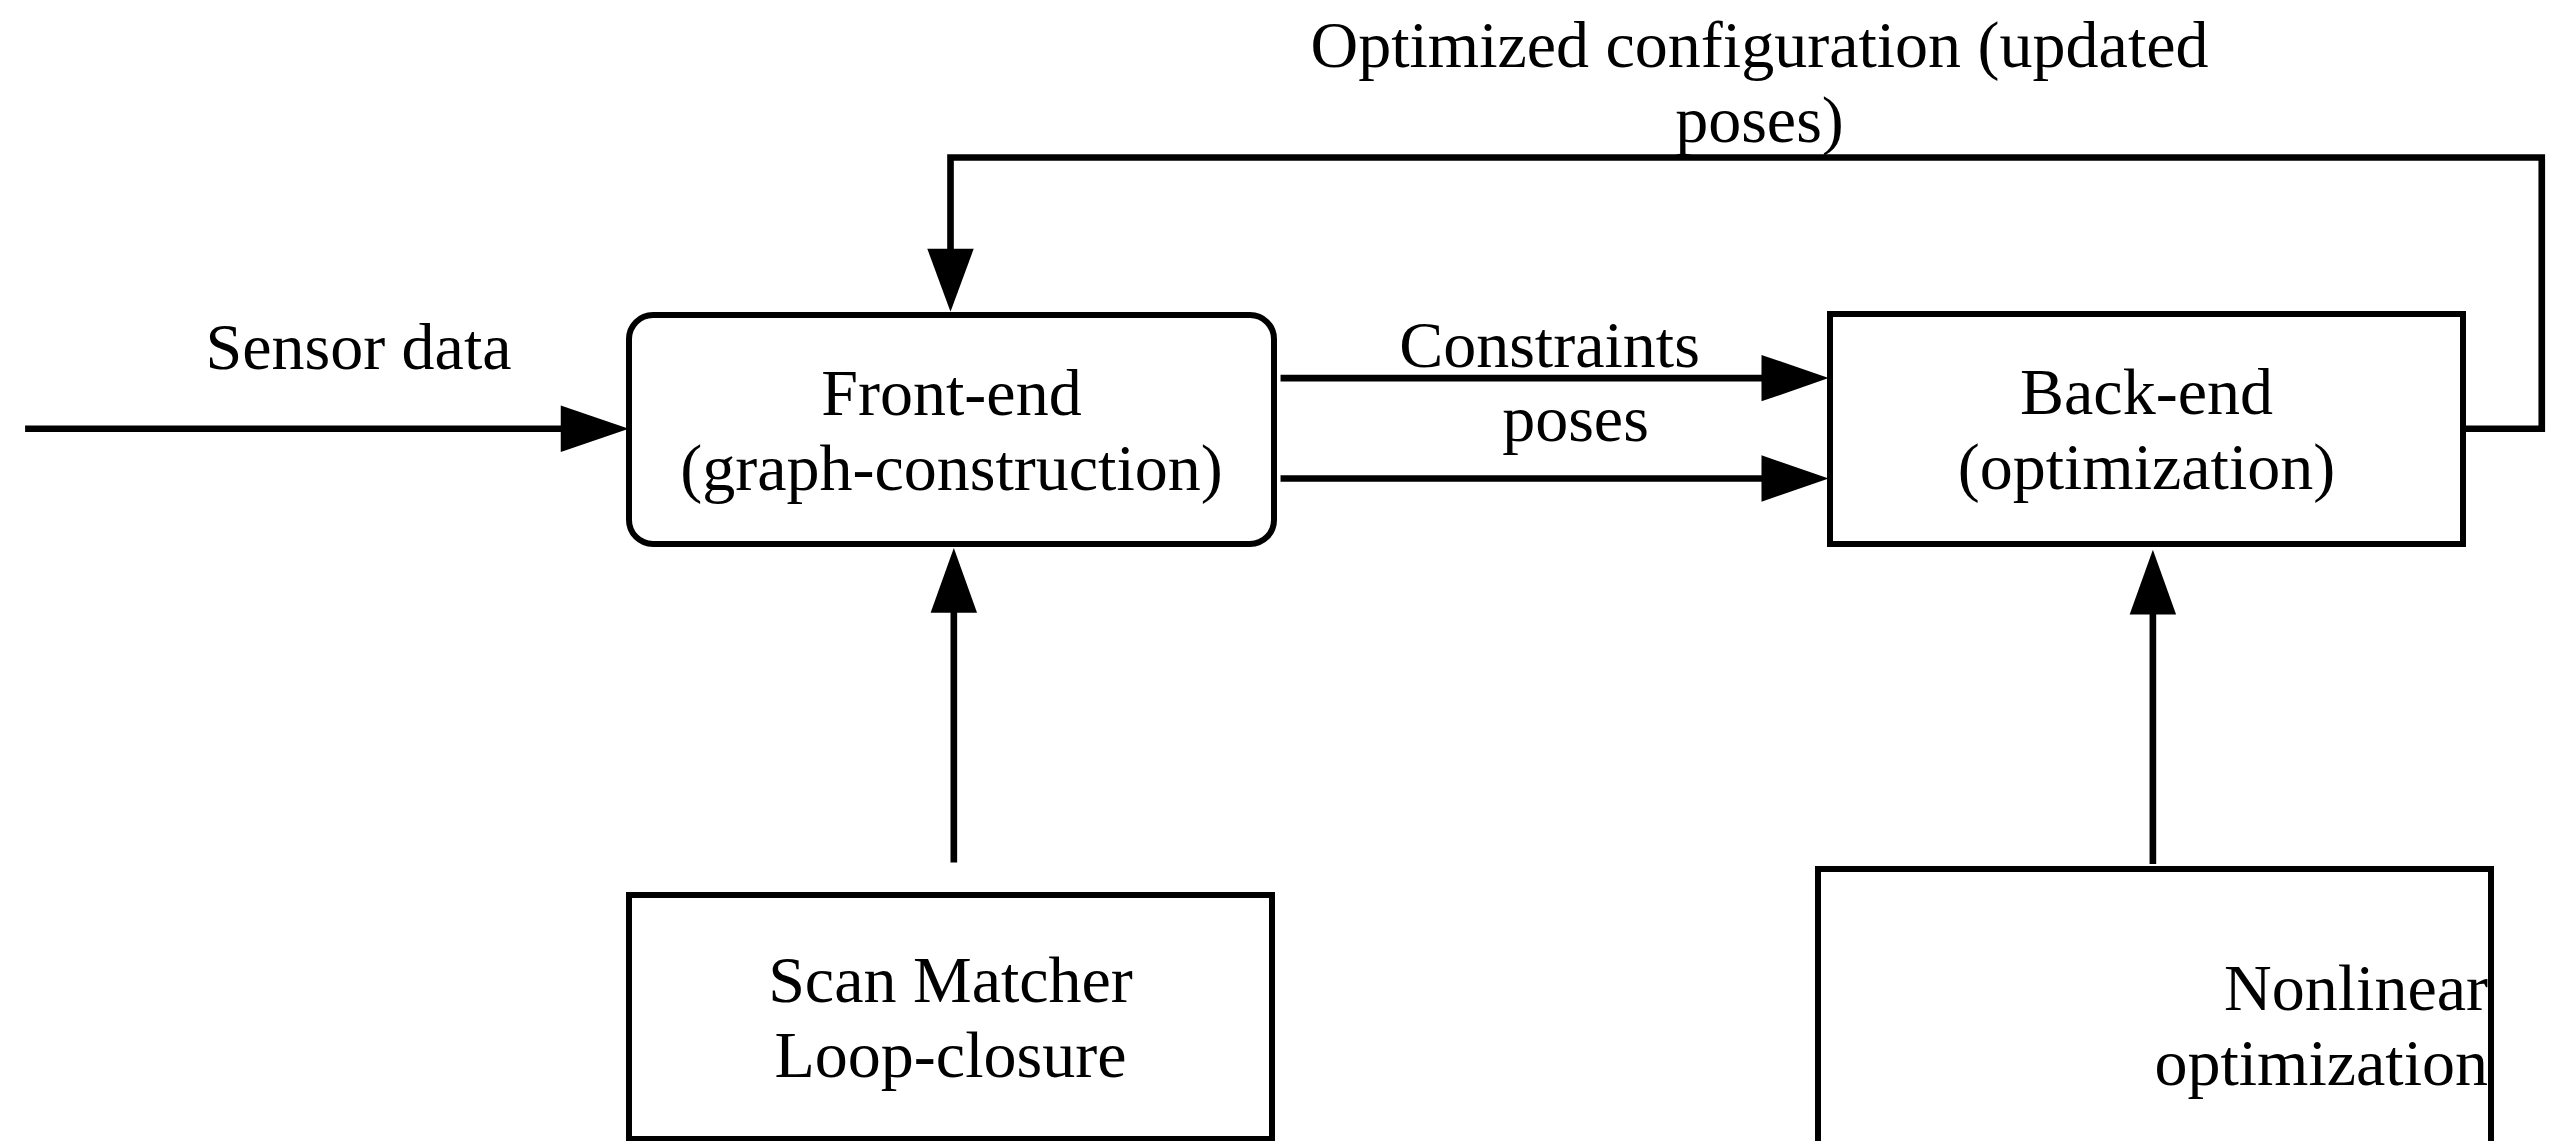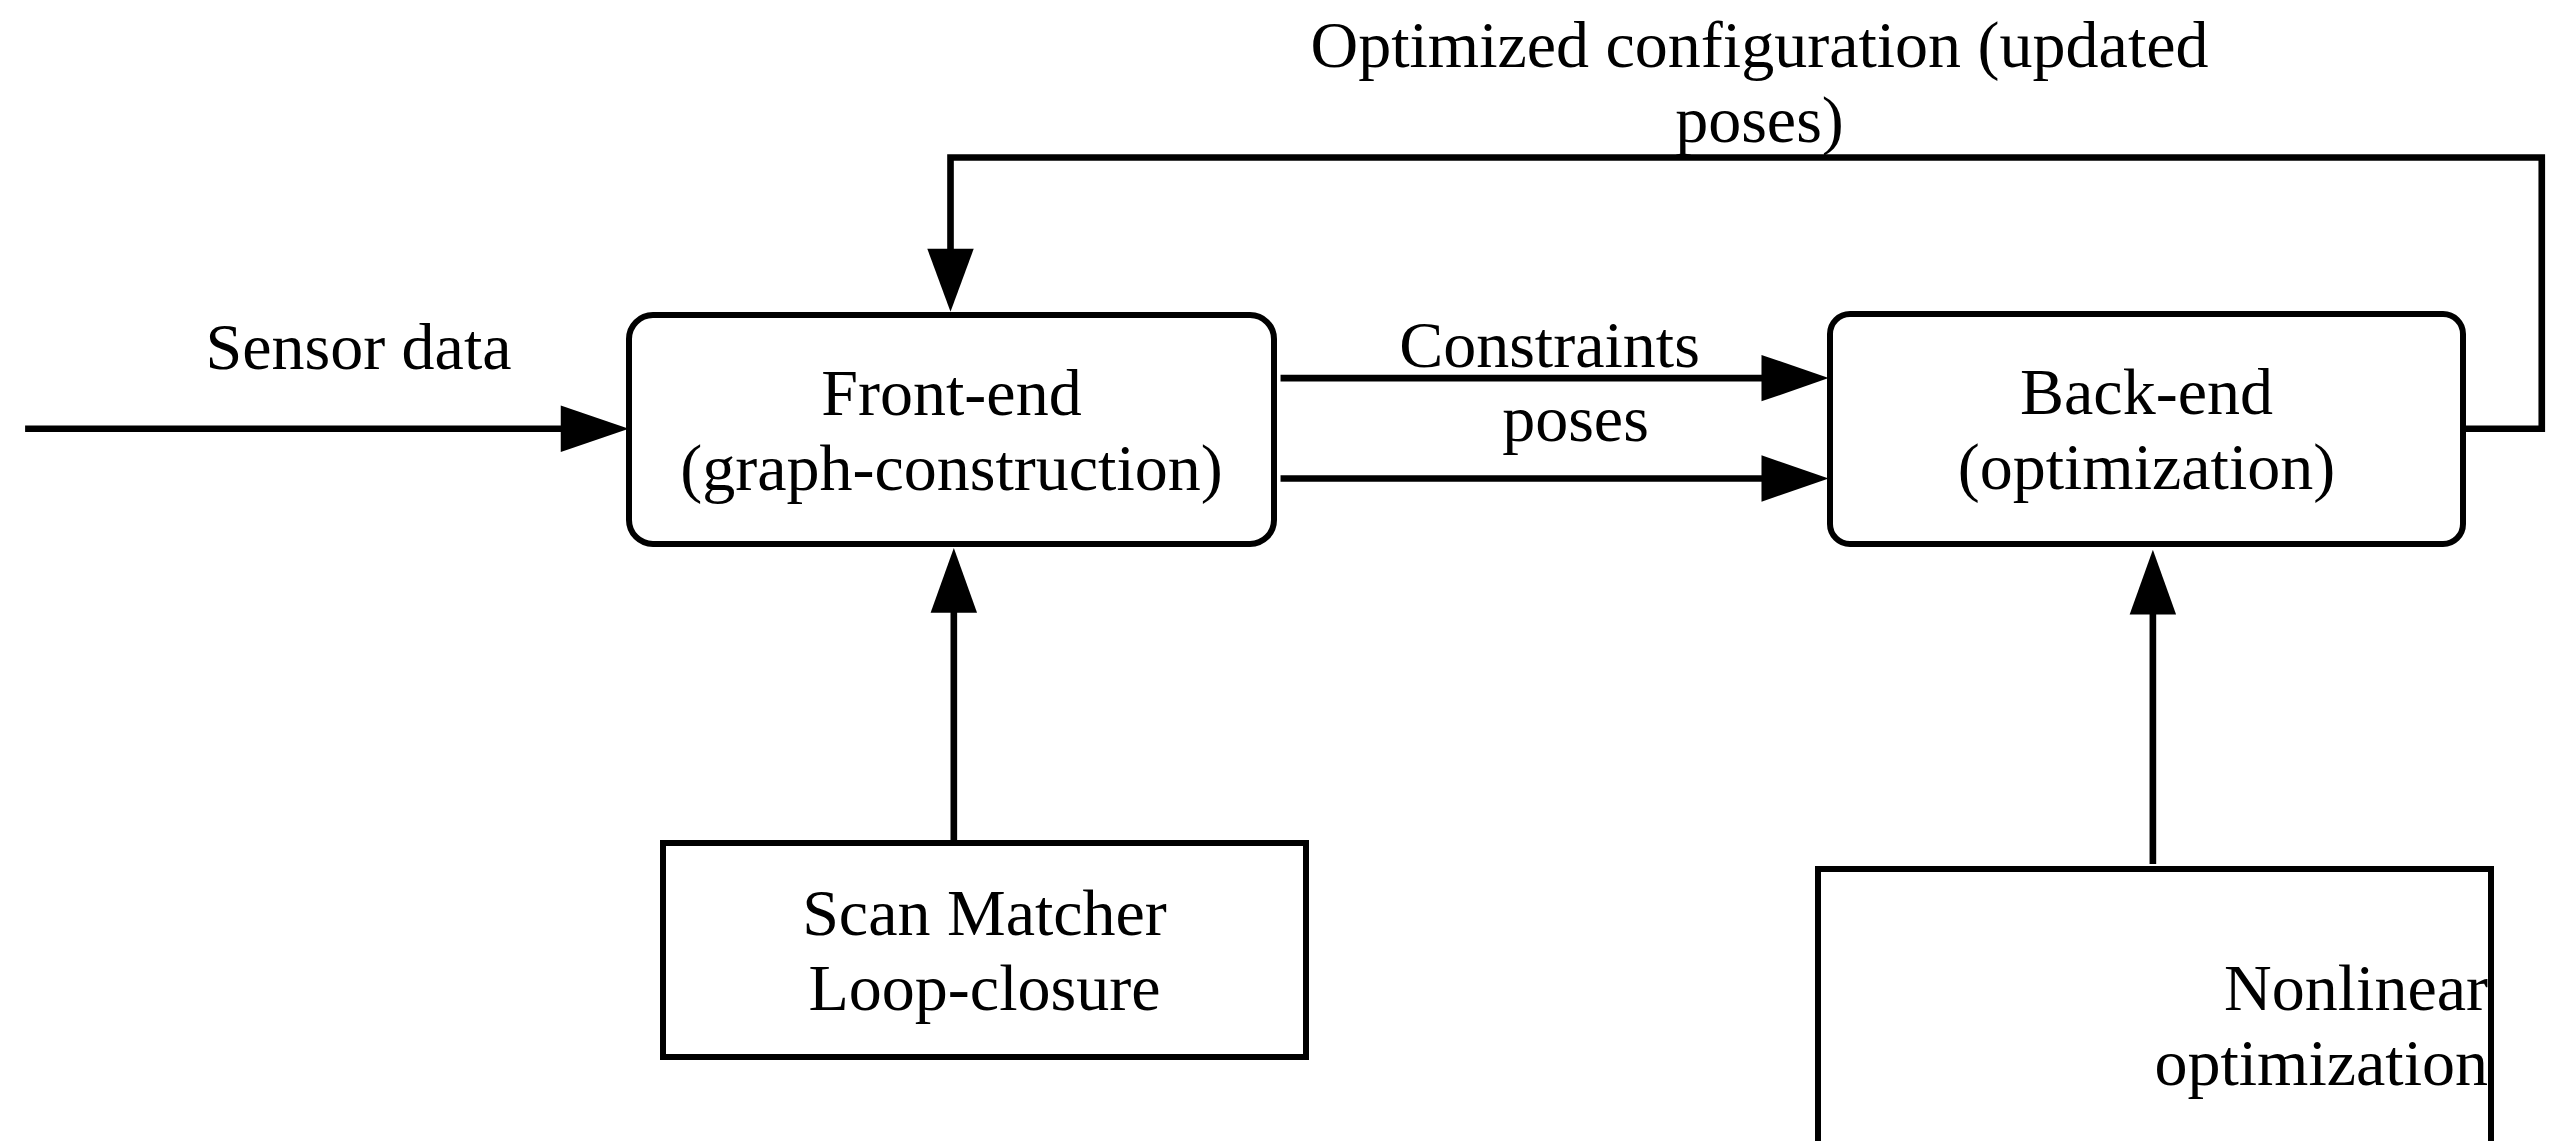--- a/index.html
+++ b/index.html
@@ -51,22 +51,22 @@
     white-space:nowrap;
   }
   .lbl-block{
     position:absolute;
     text-align:center;
     line-height:75px;
   }
   .lbl-block span{display:block;}
   
   .node-front-end   {left:626px;  top:312px;  width:651px; height:235px;border-radius:27px;}
-  .node-back-end    {left:1827px; top:311px;  width:639px; height:236px;border-radius:23px;}
-  .node-scan-matcher{left:626px;  top:840px; width:649px; height:220px;margin-left:34px;}
+  .node-back-end    {left:1827px; top:311px;  width:639px; height:236px;}
+  .node-scan-matcher{left:626px;  top:892px; width:649px; height:250px;}
   .node-nonlinear   {left:1815px; top:866px; width:679px; height:317px;align-items:flex-end;}
   
   .lbl-sensor      {left:68px;   top:309px; width:581px;}
   .lbl-constraints {left:1259px; top:307px; width:581px;}
   .lbl-poses       {left:1368px; top:381px; width:415px;}
   .lbl-feedback    {left:1179px; top:6.6px;   width:1161px;}
 </style>
 </head>
 <body>
 

